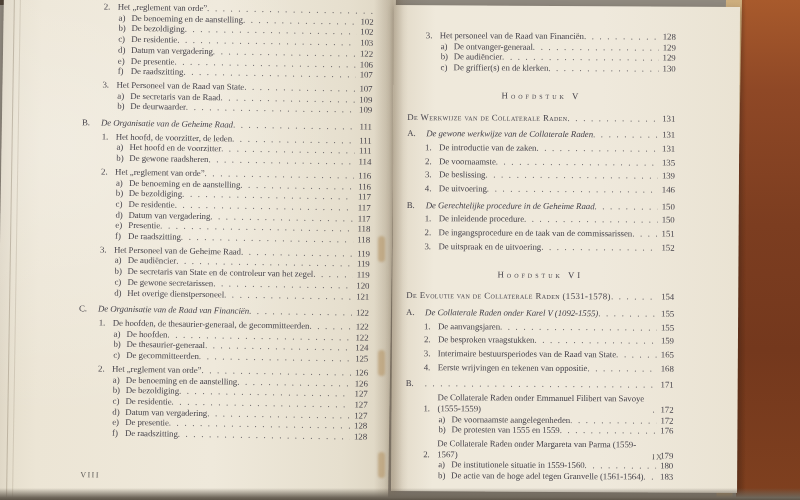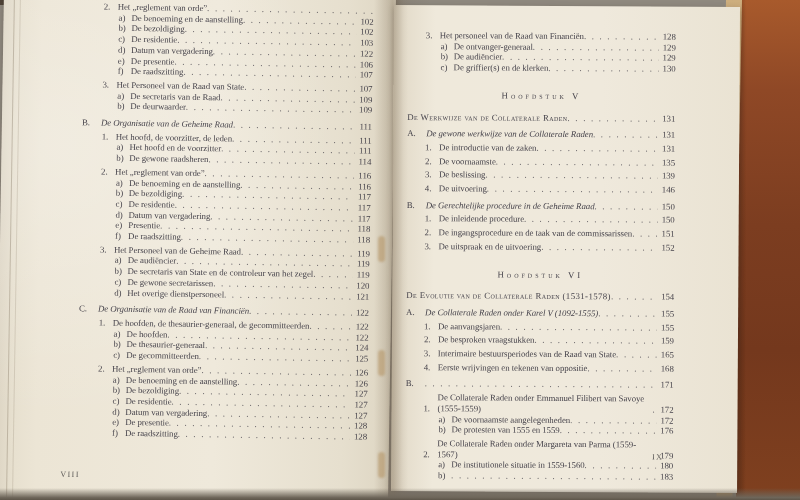--- a/index.html
+++ b/index.html
@@ -74,21 +74,21 @@
   .row.sub .mk{width:13px;}
   .left-page .row.num{margin-left:20px;}
   .right-page .row.num{margin-left:18px;}
   .right-page .row.sub{margin-left:33px;}
   .row.main{margin-top:2px;}
   .row.main .tx{font-variant:small-caps;letter-spacing:.4px;}
   .row.chapter{display:block;text-align:center;font-variant:small-caps;letter-spacing:3px;
     margin-top:17px;margin-bottom:11px;}
 
   .folio{position:absolute;color:#5f5c59;font-size:8.2px;letter-spacing:1.3px;font-variant:small-caps;}
-  .left-page .folio{left:64px;top:480px;}
+  .left-page .folio{left:84px;top:480px;}
   .right-page .folio{left:252px;top:446px;width:20px;text-align:right;}
 </style>
 </head>
 <body>
 
 <div class="scene">
   <div class="top-edge-shadow"></div>
   <div class="cover-band"></div>
   <div class="fore-edge"></div>
 
@@ -477,20 +477,21 @@
           <span class="pg">179</span>
         </div>
         <div class="row sub">
           <span class="mk">a)</span>
           <span class="tx">De institutionele situatie in 1559-1560</span>
           <span class="ld"></span>
           <span class="pg">180</span>
         </div>
         <div class="row sub wrap">
           <span class="mk">b)</span>
+          <span class="tx">De actie van de hoge adel tegen Granvelle (1561-1564)</span>
           <span class="ld"></span>
           <span class="pg">183</span>
         </div>
       </div>
     <div class="folio">IX</div>
   </div>
 
   <div class="gutter"></div>
   <div class="stitch s1"></div>
   <div class="stitch s2"></div>

